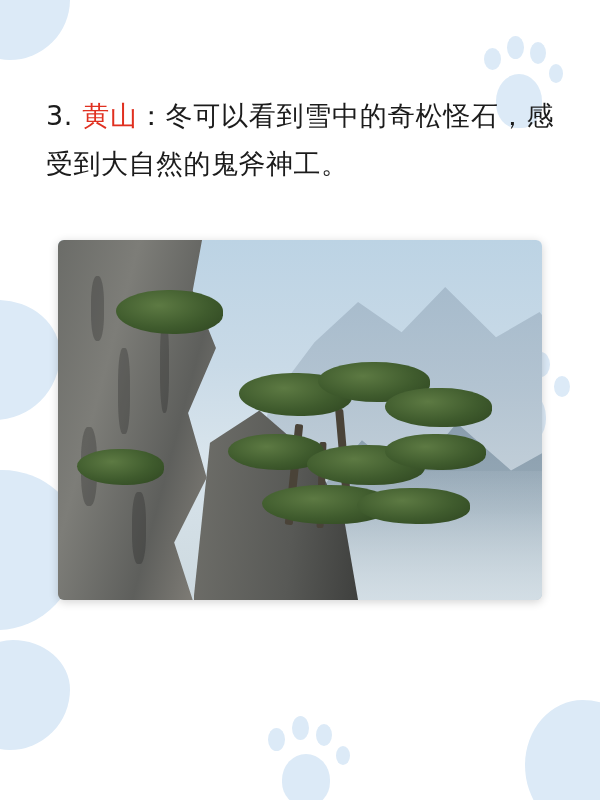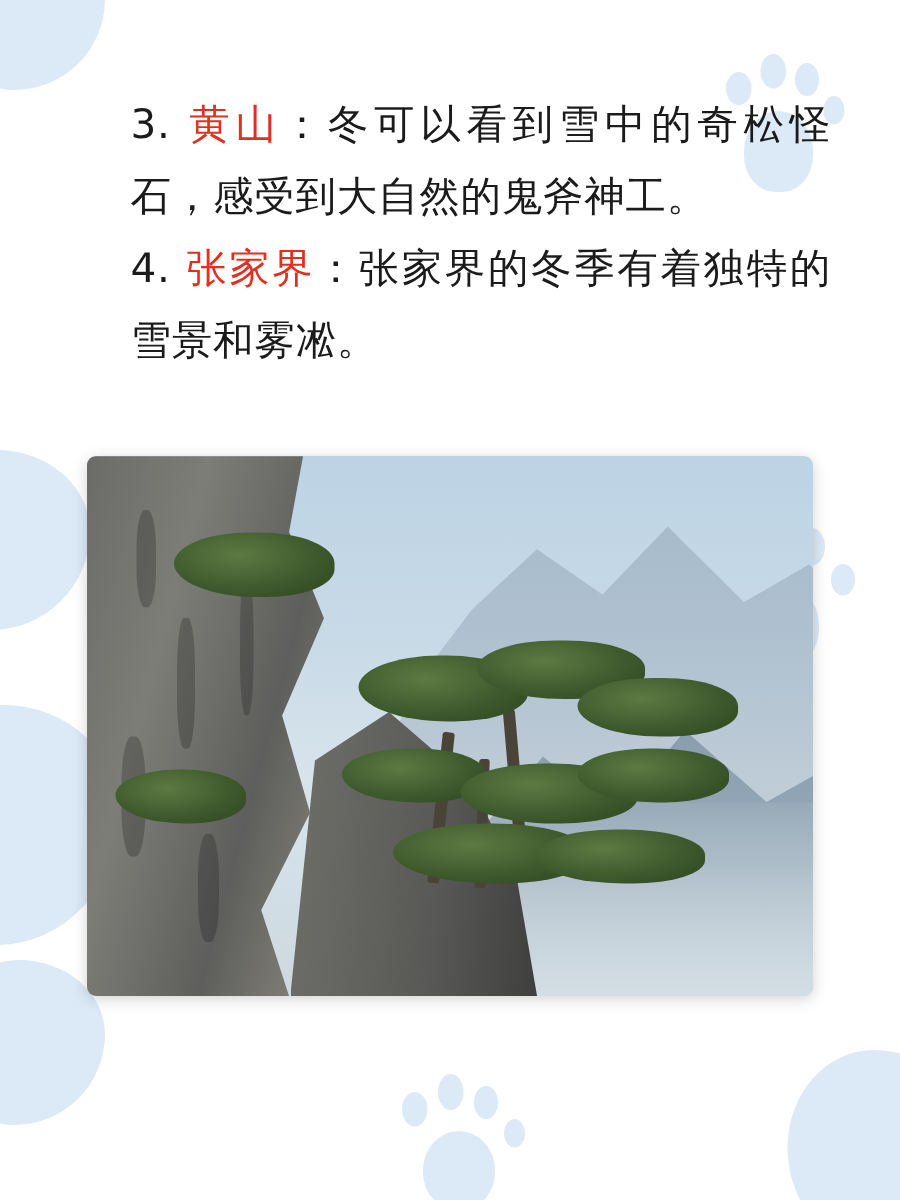--- a/index.html
+++ b/index.html
@@ -47,22 +47,21 @@
   #blob-right-low { top: 700px; right: -45px; width: 120px; height: 130px; }
   #blob-top-left { top: -50px; left: -40px; width: 110px; height: 110px; }
 
   
   .content {
     position: relative;
     z-index: 2;
     padding: 0 46px;
   }
   .text-block {
-    padding-top: 60px;
-    margin-left: 41px;
+    padding-top: 92px;
   }
   .para {
     font-size: 27px;
     line-height: 1.78;
     color: #1b1b1b;
     letter-spacing: 0.5px;
     font-family: "DejaVu Sans", "Liberation Sans", sans-serif;
     text-align: justify;
   }
   .para .hl {
@@ -196,24 +195,20 @@
 
 <div class="content">
 
   <div class="text-block">
 
     <p class="para">
       <span>3.</span>
       <span class="hl">黄山</span><span>：</span><span>冬可以看到雪中的奇松怪石，感受到大自然的鬼斧神工。</span>
     </p>
 
-    <p class="para">
-      <span>4.</span>
-      <span class="hl">张家界</span><span>：</span><span>张家界的冬季有着独特的雪景和雾凇。</span>
-    </p>
 
   </div>
 
   <div class="photo-wrap">
     <div class="photo">
       <div class="sky"></div>
       <div class="far-mtn"></div>
       <div class="mid-mtn"></div>
       <div class="valley-haze"></div>
 

